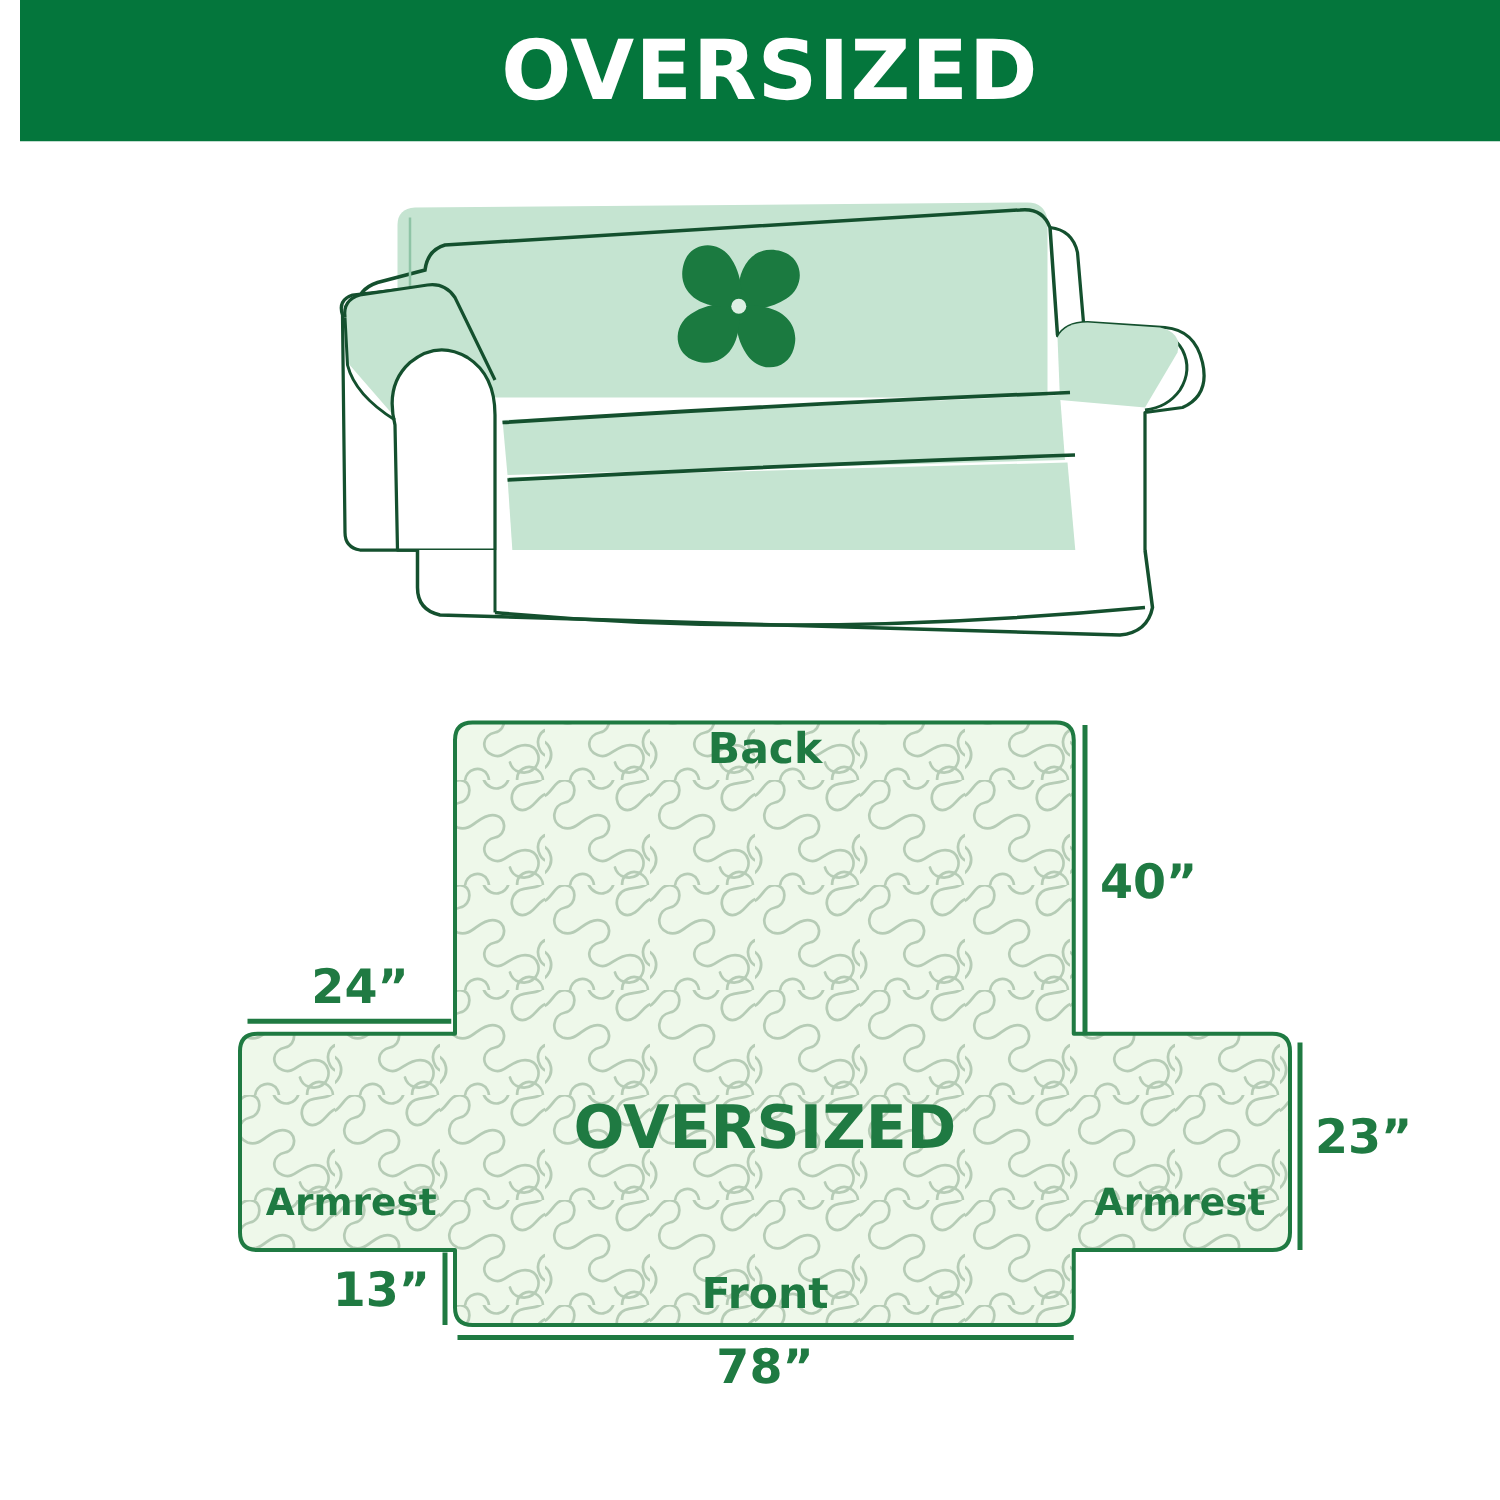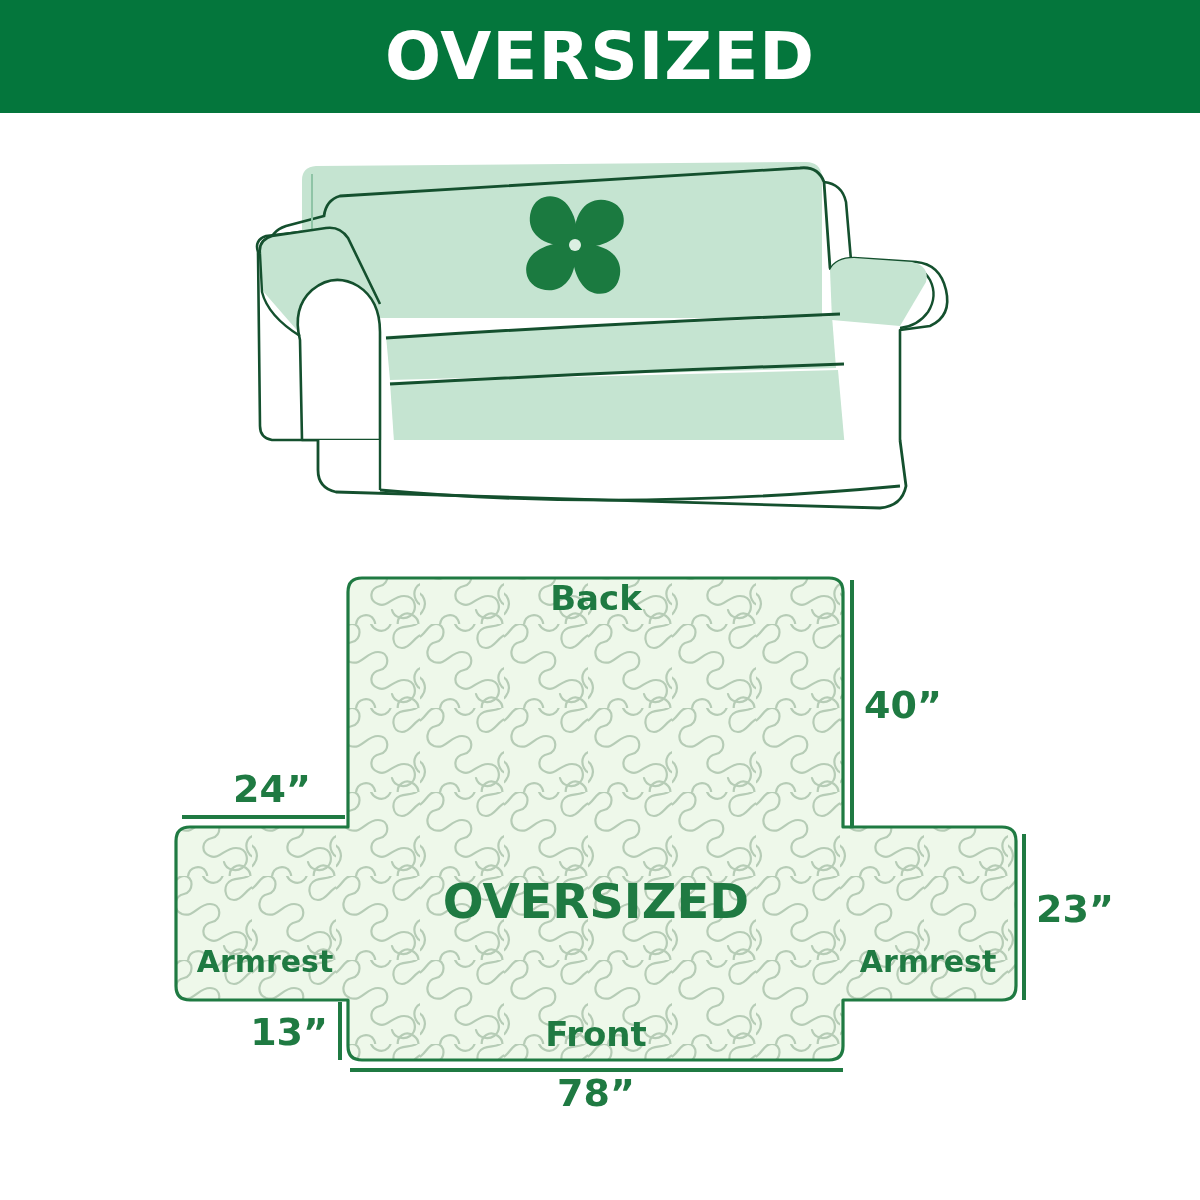--- a/index.html
+++ b/index.html
@@ -3,21 +3,21 @@
 <meta charset="utf-8">
 <style>
   html,body{margin:0;padding:0;}
   body{
     width:1200px;height:1200px;
     background:#ffffff;
     font-family:"DejaVu Sans","Liberation Sans",sans-serif;
     overflow:hidden;
     position:relative;
   }
-  #stage{position:absolute;left:0;top:0;width:1132px;height:1200px;}
+  #stage{position:absolute;left:16px;top:0;width:1132px;height:1200px;}
 
   
   .banner{
     position:absolute;left:0;top:0;width:1200px;height:113px;
     background:#04763C;
     display:flex;align-items:center;justify-content:center;
   }
   .banner-title{
     color:#ffffff;
     font-size:66px;

